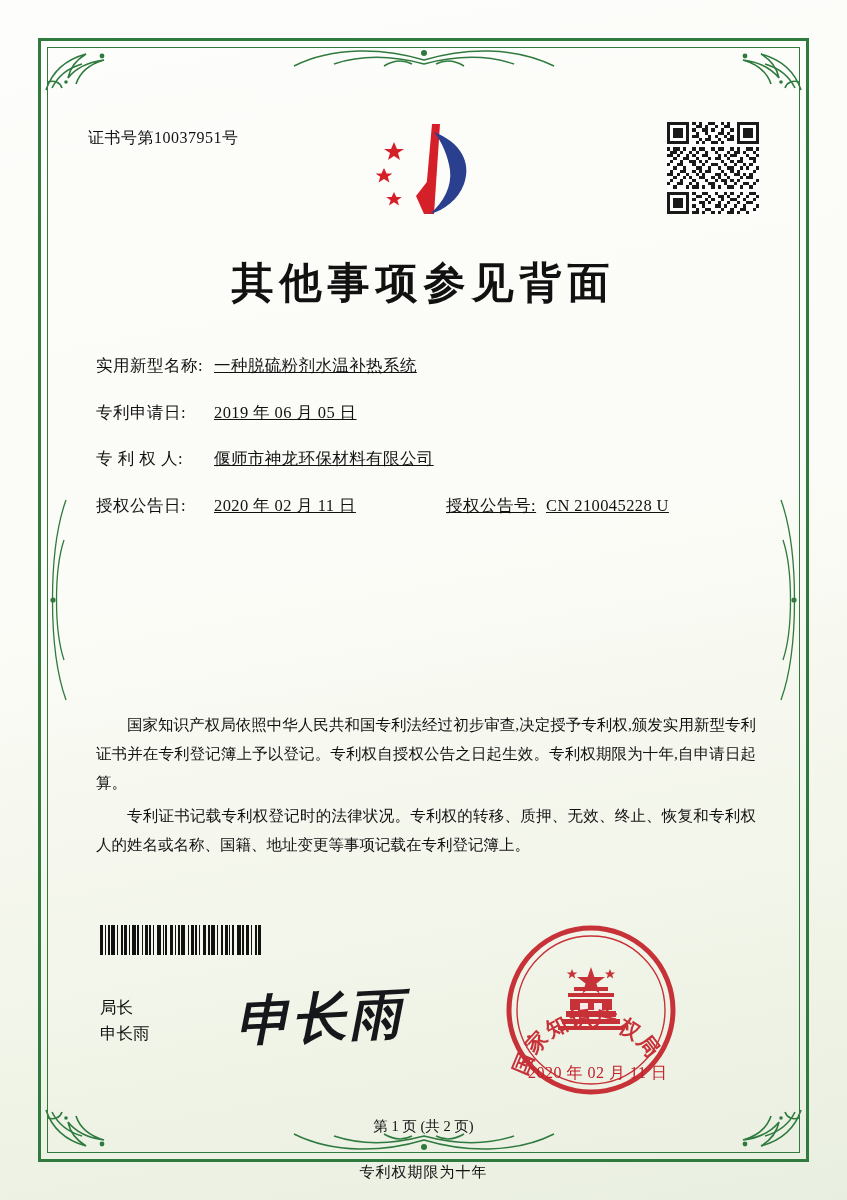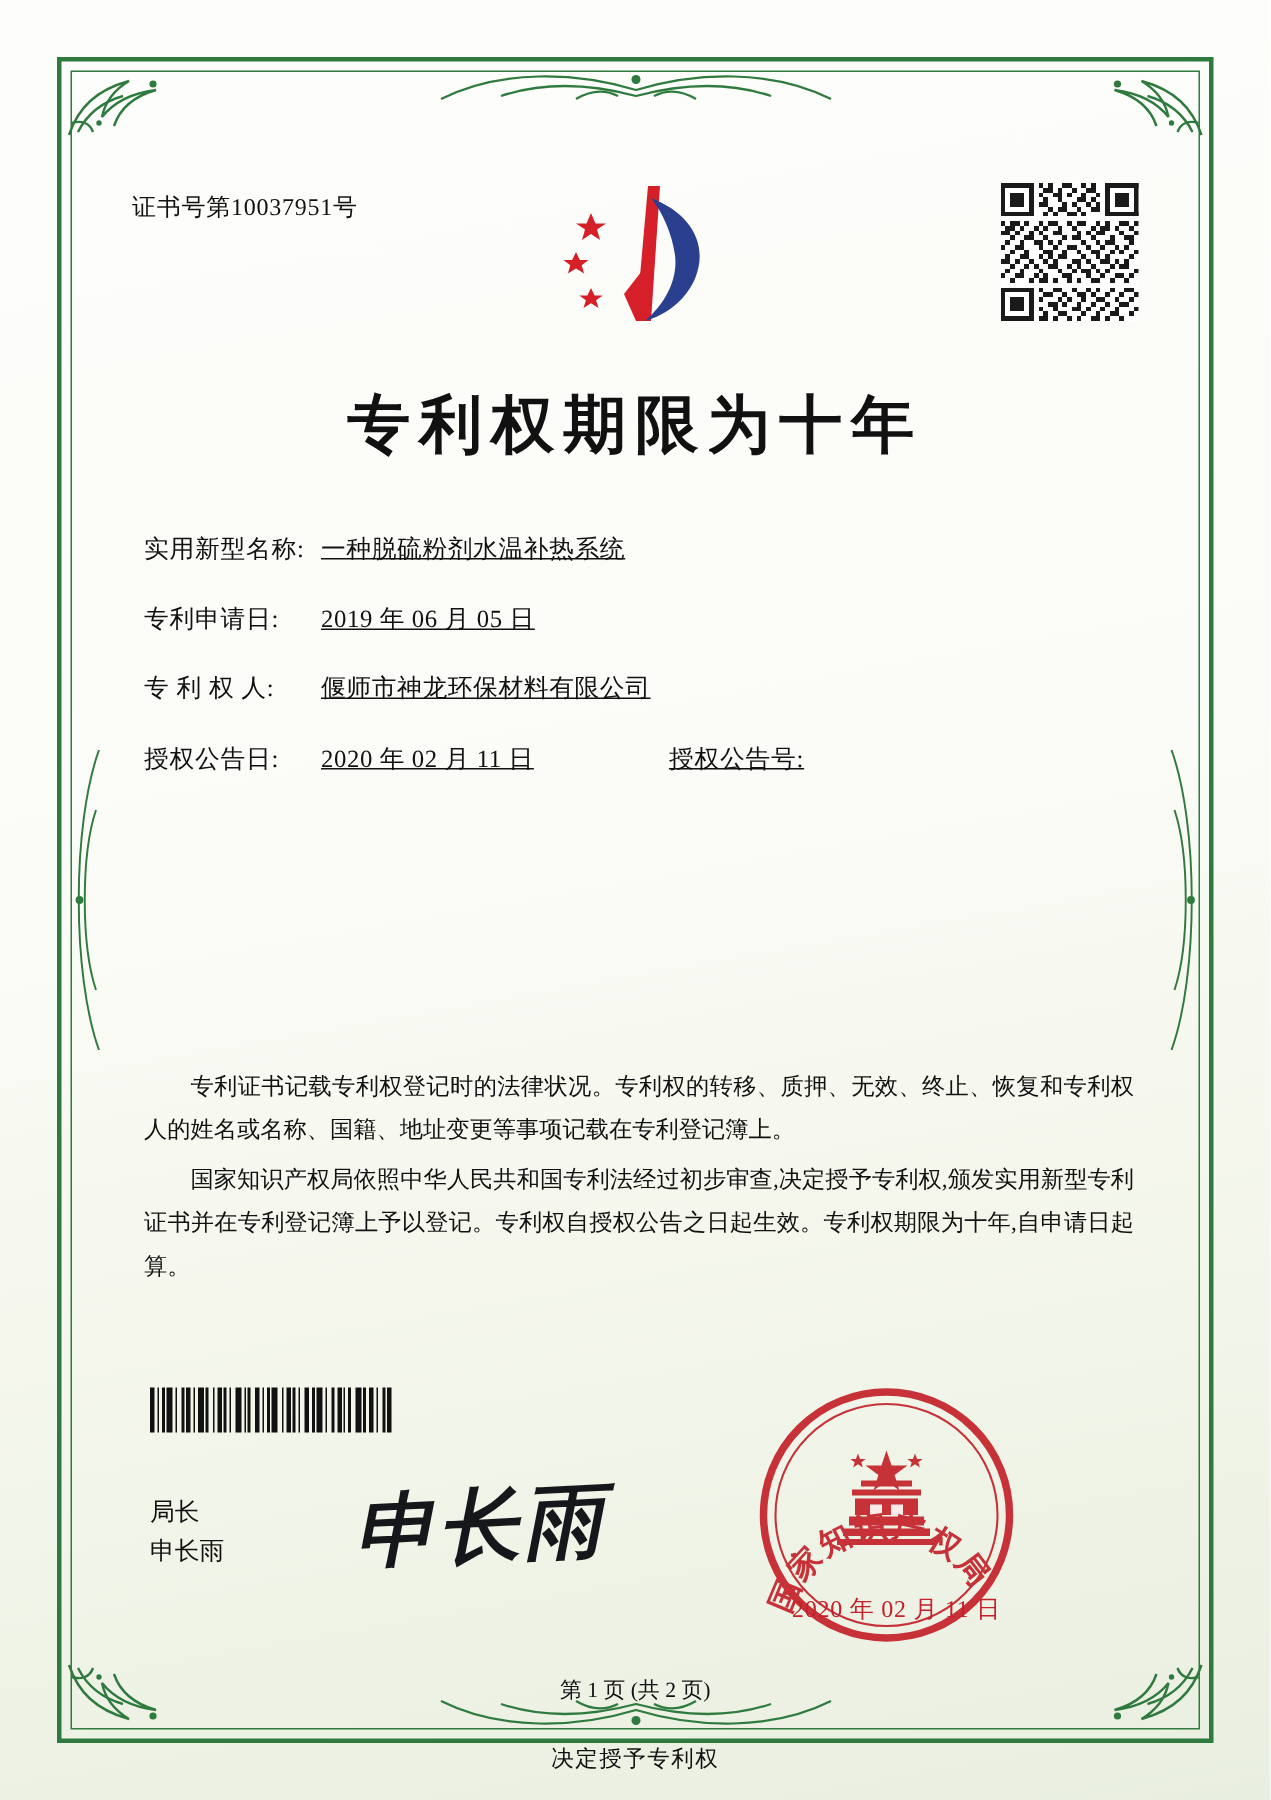--- a/index.html
+++ b/index.html
@@ -538,45 +538,46 @@
           <rect x="11" y="28" width="1" height="1"></rect>
           <rect x="14" y="28" width="1" height="1"></rect>
           <rect x="16" y="28" width="1" height="1"></rect>
           <rect x="19" y="28" width="2" height="1"></rect>
           <rect x="22" y="28" width="1" height="1"></rect>
           <rect x="25" y="28" width="1" height="1"></rect>
       </g>
     </svg>
   </div>
 
-  <div class="title">专利权期限为十年</div>
+  <div class="title">其他事项参见背面</div>
 
   <div class="fields">
     <div class="field-row">
       <span class="field-label">实用新型名称:</span>
       <span class="field-value">一种脱硫粉剂水温补热系统</span>
     </div>
     <div class="field-row">
       <span class="field-label">专利申请日:</span>
       <span class="field-value">2019 年 06 月 05 日</span>
     </div>
     <div class="field-row">
       <span class="field-label">专 利 权 人:</span>
       <span class="field-value">偃师市神龙环保材料有限公司</span>
     </div>
     <div class="field-row split">
       <span class="field-label">授权公告日:</span>
       <span class="field-value">2020 年 02 月 11 日</span>
       <span class="field-label2">授权公告号:</span>
+      <span class="field-value">CN 210045228 U</span>
     </div>
   </div>
 
   <div class="paragraphs">
+    <p>国家知识产权局依照中华人民共和国专利法经过初步审查,决定授予专利权,颁发实用新型专利证书并在专利登记簿上予以登记。专利权自授权公告之日起生效。专利权期限为十年,自申请日起算。</p>
     <p>专利证书记载专利权登记时的法律状况。专利权的转移、质押、无效、终止、恢复和专利权人的姓名或名称、国籍、地址变更等事项记载在专利登记簿上。</p>
-    <p>国家知识产权局依照中华人民共和国专利法经过初步审查,决定授予专利权,颁发实用新型专利证书并在专利登记簿上予以登记。专利权自授权公告之日起生效。专利权期限为十年,自申请日起算。</p>
   </div>
 
   <div class="barcode">
     <i style="width:3px"></i>
       <i style="width:2px;background:transparent"></i>
     <i style="width:1px"></i>
       <i style="width:2px;background:transparent"></i>
     <i style="width:2px"></i>
       <i style="width:1px;background:transparent"></i>
     <i style="width:4px"></i>
@@ -681,15 +682,15 @@
         <path id="sealArc" d="M 95 176 m -66 0 a 66 66 0 1 1 132 0" fill="none"></path>
         <text font-family="'DejaVu Serif', serif" font-size="21" font-weight="bold" fill="#c4212a" letter-spacing="2">
           <textPath href="#sealArc" startOffset="7%">国家知识产权局</textPath>
         </text>
       </g>
     </svg>
   </div>
   <div class="seal-date">2020 年 02 月 11 日</div>
 
   <div class="page-footer">第 1 页 (共 2 页)</div>
-  <div class="back-note">决定授予专利权</div>
+  <div class="back-note">专利权期限为十年</div>
 
 </div>
 
 </body></html>

